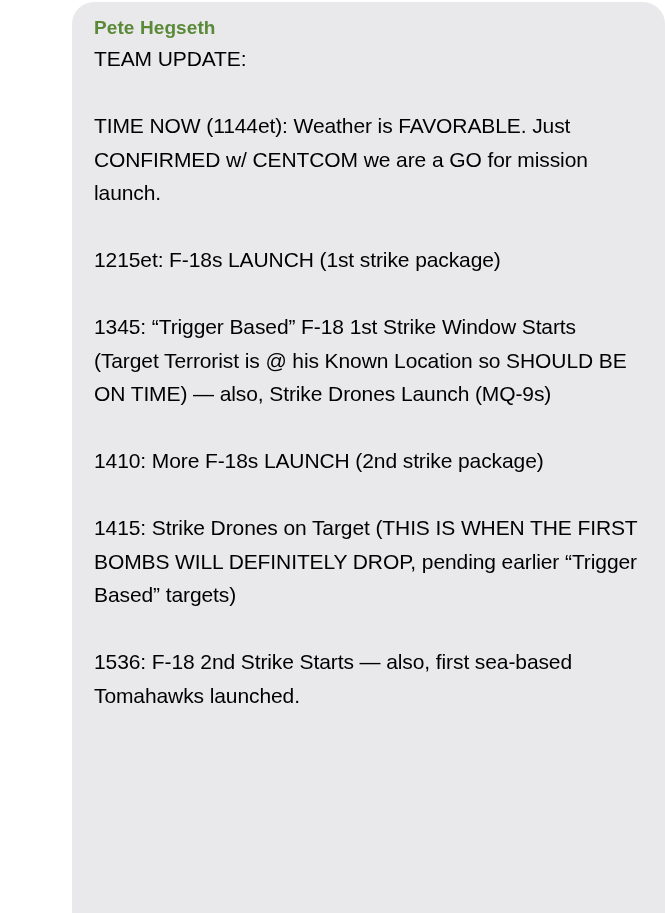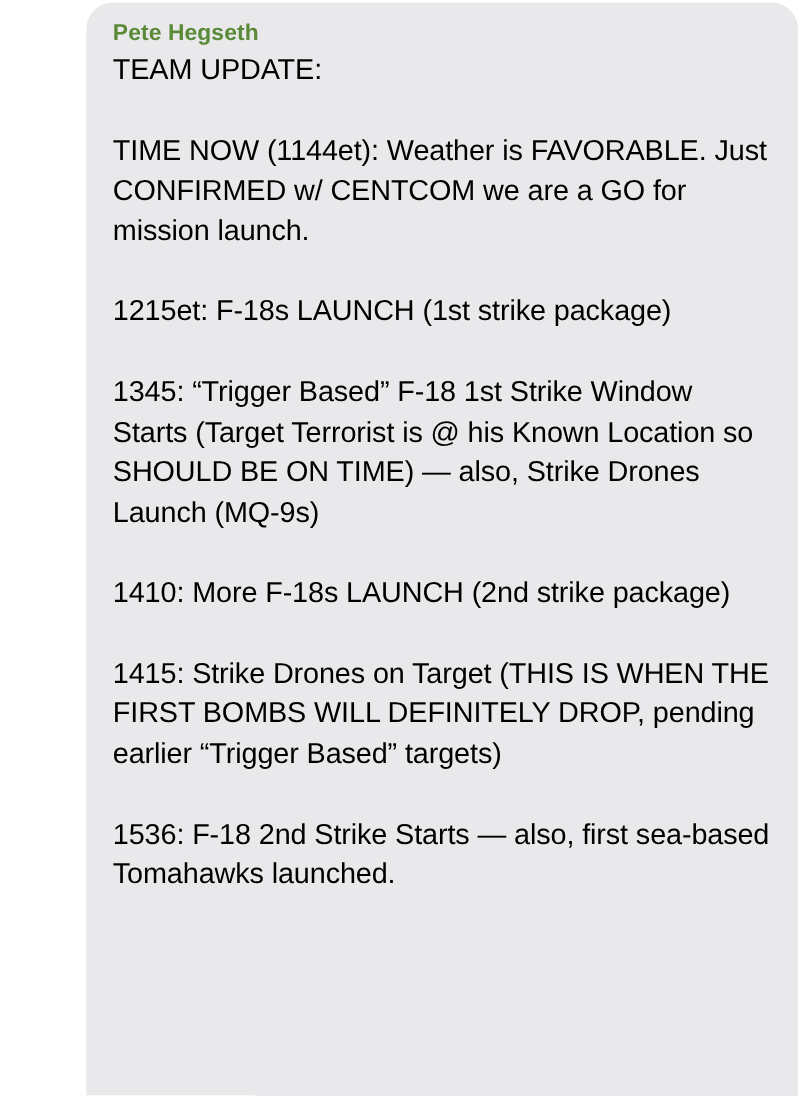--- a/index.html
+++ b/index.html
@@ -36,21 +36,21 @@
   .sender-name {
     color: #5a8a38;
     font-size: 19px;
     font-weight: bold;
     line-height: 24px;
     margin: 0 0 2px 2px;
     letter-spacing: 0.1px;
   }
   .message-body {
     color: #000000;
-    font-size: 24px;
+    font-size: 21px;
     line-height: 33.5px;
     white-space: pre-wrap;
     word-wrap: break-word;
     margin: 0 0 0 2px;
     letter-spacing: -0.1px;
   }
 </style>
 </head>
 <body>
 

